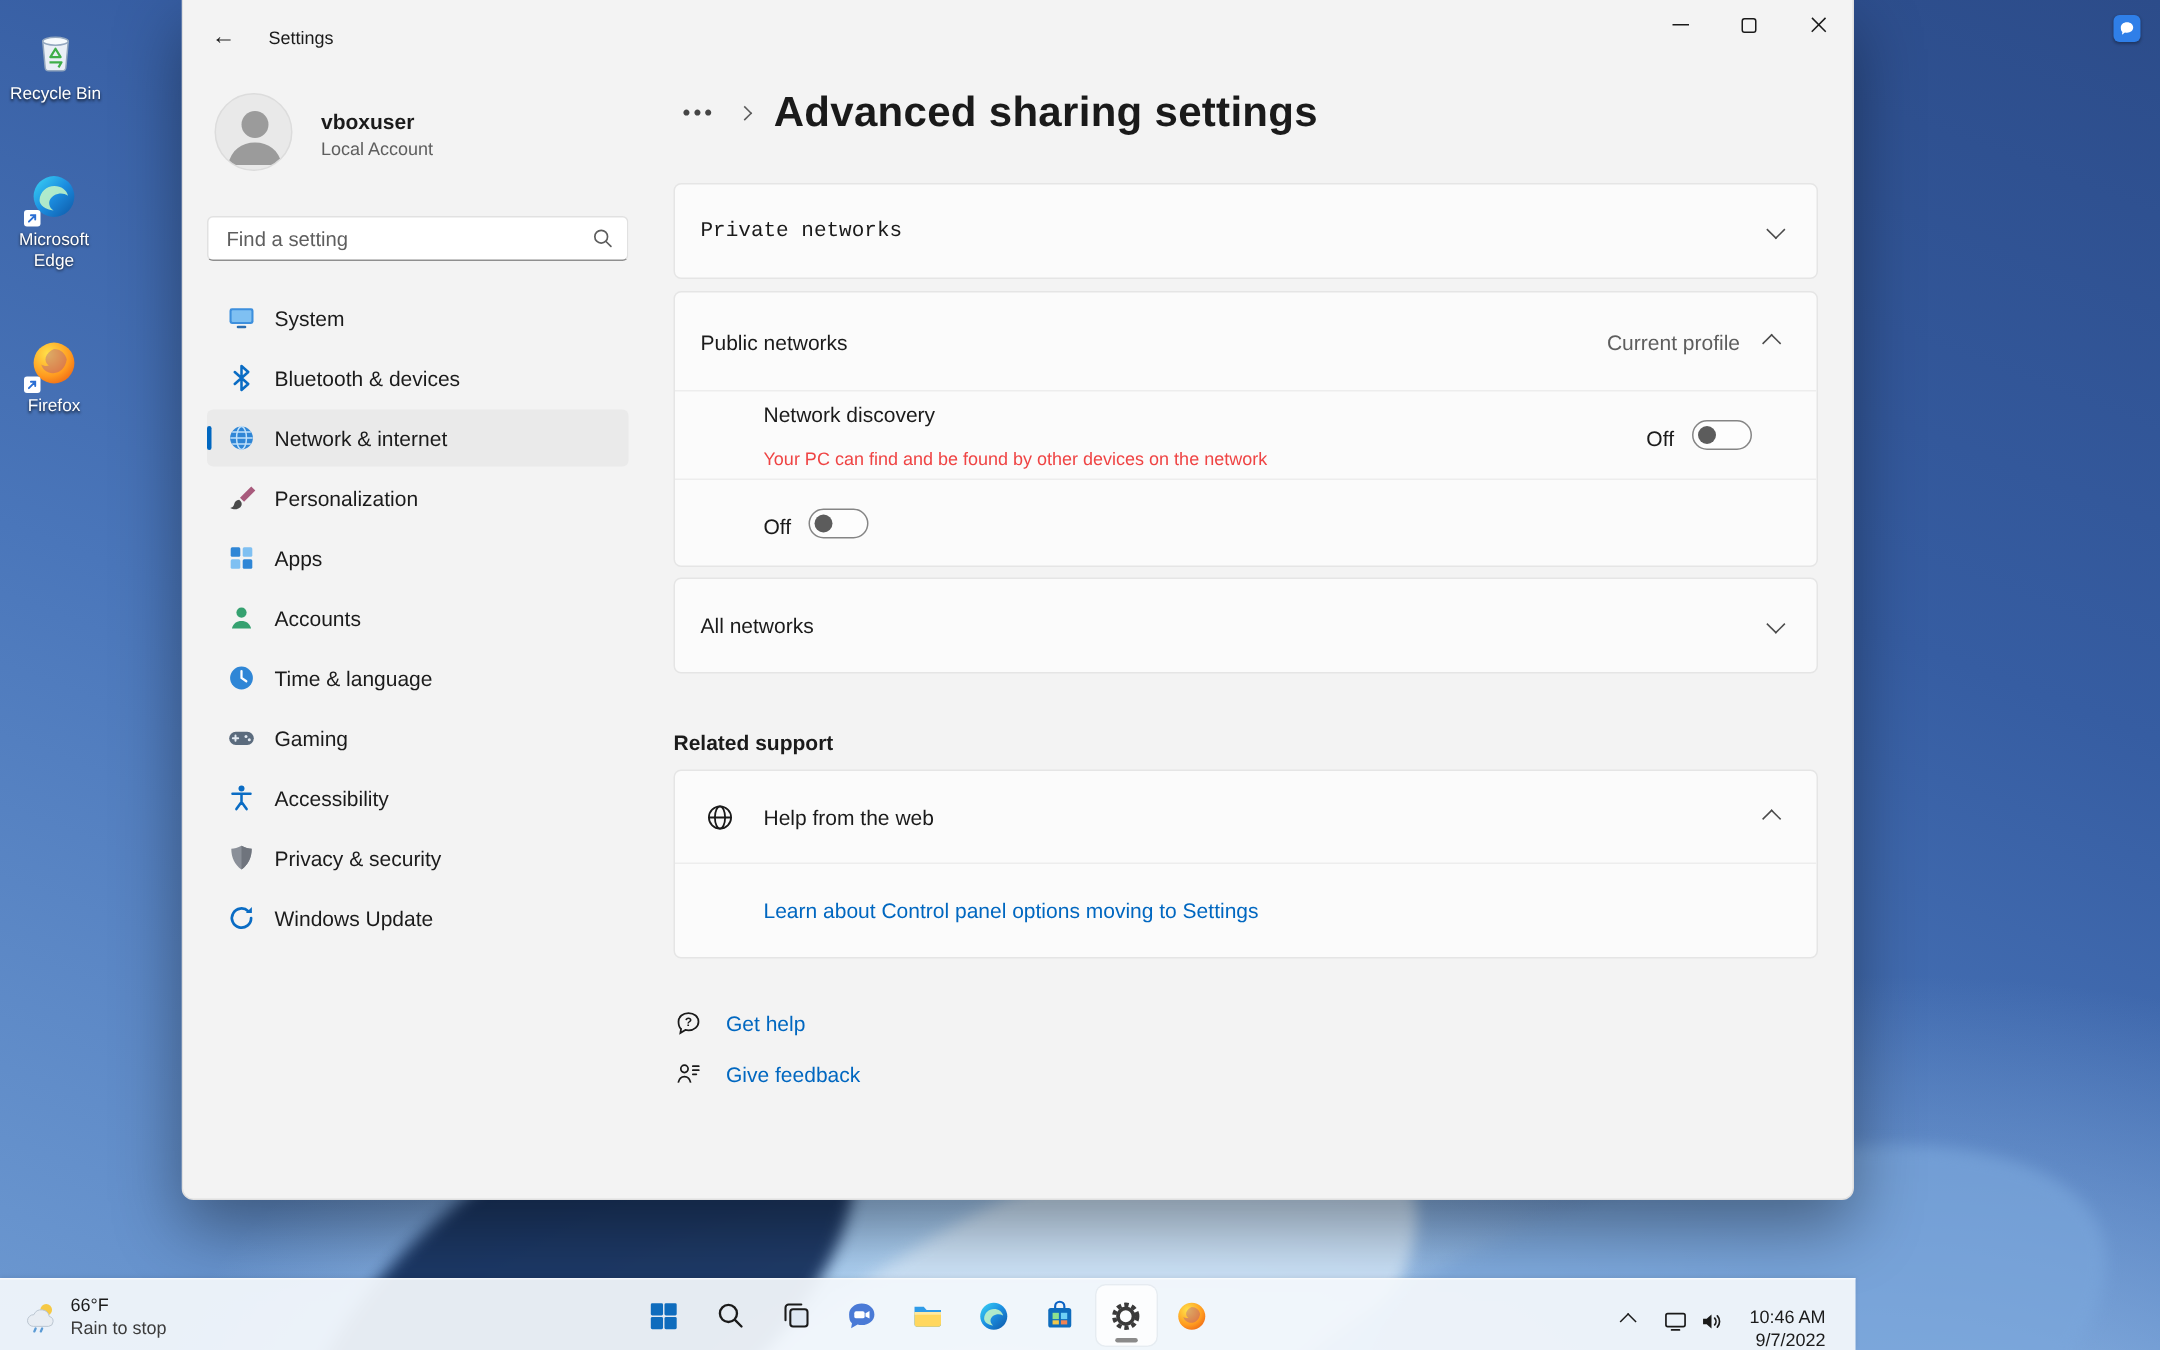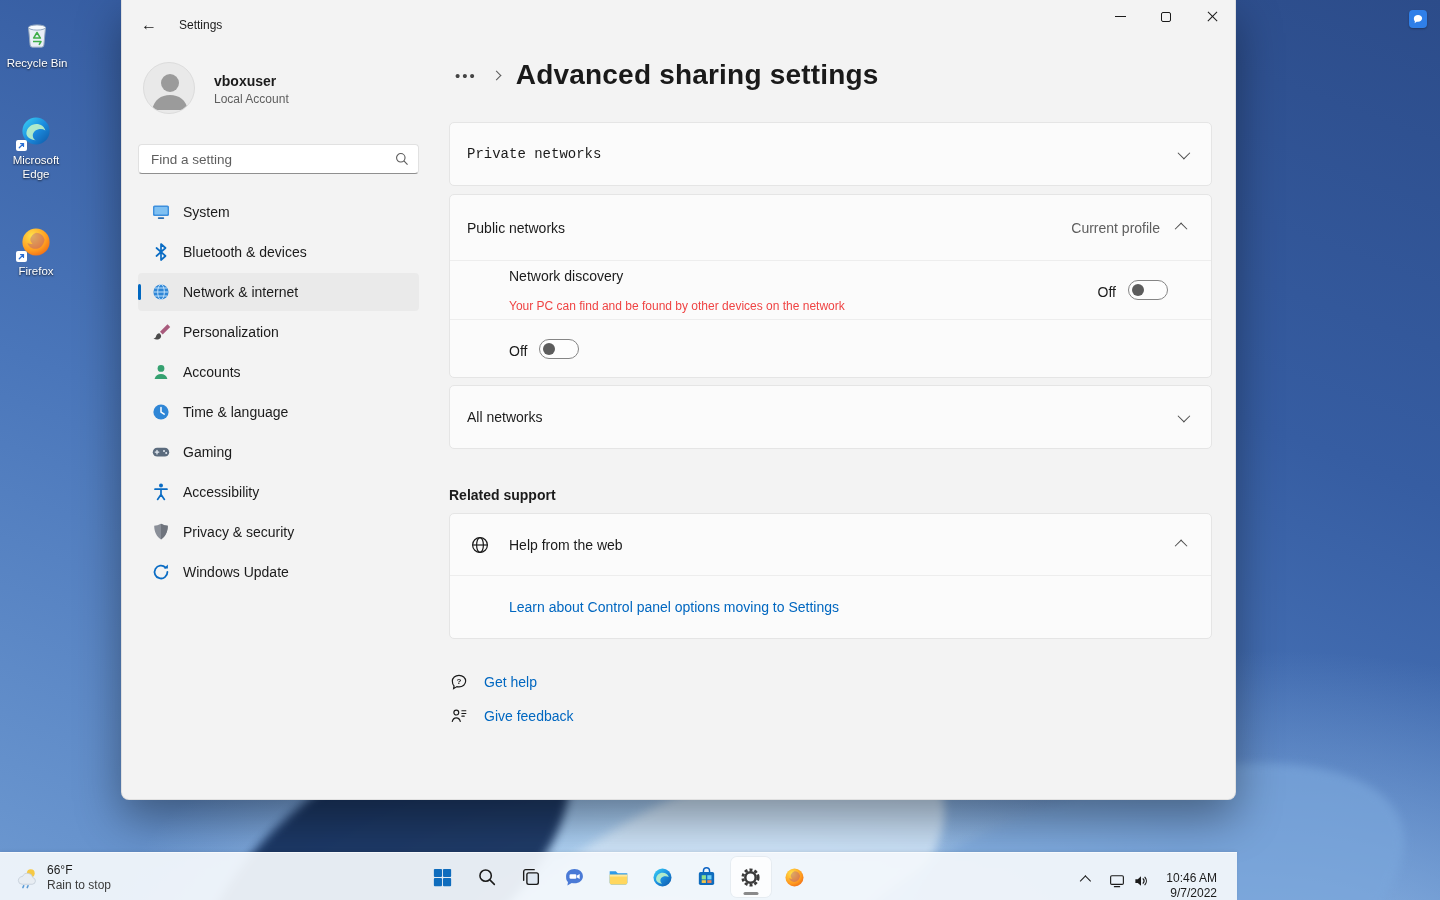--- a/index.html
+++ b/index.html
@@ -276,20 +276,31 @@
     <div class="nav-item">
       <span class="nav-icon">
         <svg viewBox="0 0 20 20">
             <path d="M16.5 2.3 L9 9.8 l2.7 2.7 L19.2 5z" fill="#a85a7c"></path>
             <path d="M8.4 11.2 c-1.9.1-3 1.4-3.4 3.3 -.3 1.2-1.4 1.9-2.5 2.1 2.4 1.6 6.4 1.1 7.4-1.4 .6-1.4.1-2.9-1.5-4z" fill="#4a4a4a"></path>
           </svg>
       </span>
       <span class="nav-label">Personalization</span>
     </div>
 
+    <div class="nav-item">
+      <span class="nav-icon">
+        <svg viewBox="0 0 20 20">
+            <rect x="2.8" y="2.8" width="6.4" height="6.4" rx="1" fill="#2f86d6"></rect>
+            <rect x="10.8" y="2.8" width="6.4" height="6.4" rx="1" fill="#7fc0f2"></rect>
+            <rect x="2.8" y="10.8" width="6.4" height="6.4" rx="1" fill="#7fc0f2"></rect>
+            <rect x="10.8" y="10.8" width="6.4" height="6.4" rx="1" fill="#2f86d6"></rect>
+          </svg>
+      </span>
+      <span class="nav-label">Apps</span>
+    </div>
 
     <div class="nav-item">
       <span class="nav-icon">
         <svg viewBox="0 0 20 20">
             <circle cx="10" cy="6.4" r="3.4" fill="#35a170"></circle>
             <path d="M3.6 17 c.8-3.4 3.3-5 6.4-5 s5.6 1.6 6.4 5z" fill="#35a170"></path>
           </svg>
       </span>
       <span class="nav-label">Accounts</span>
     </div>

